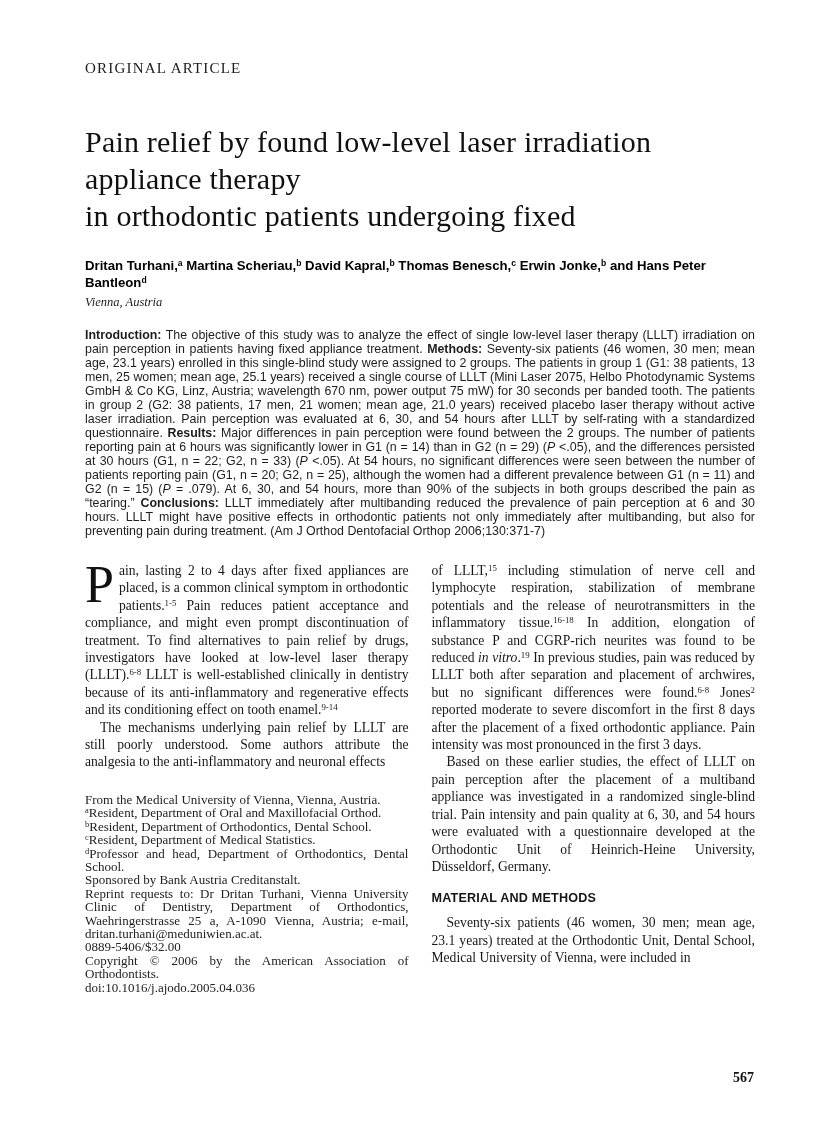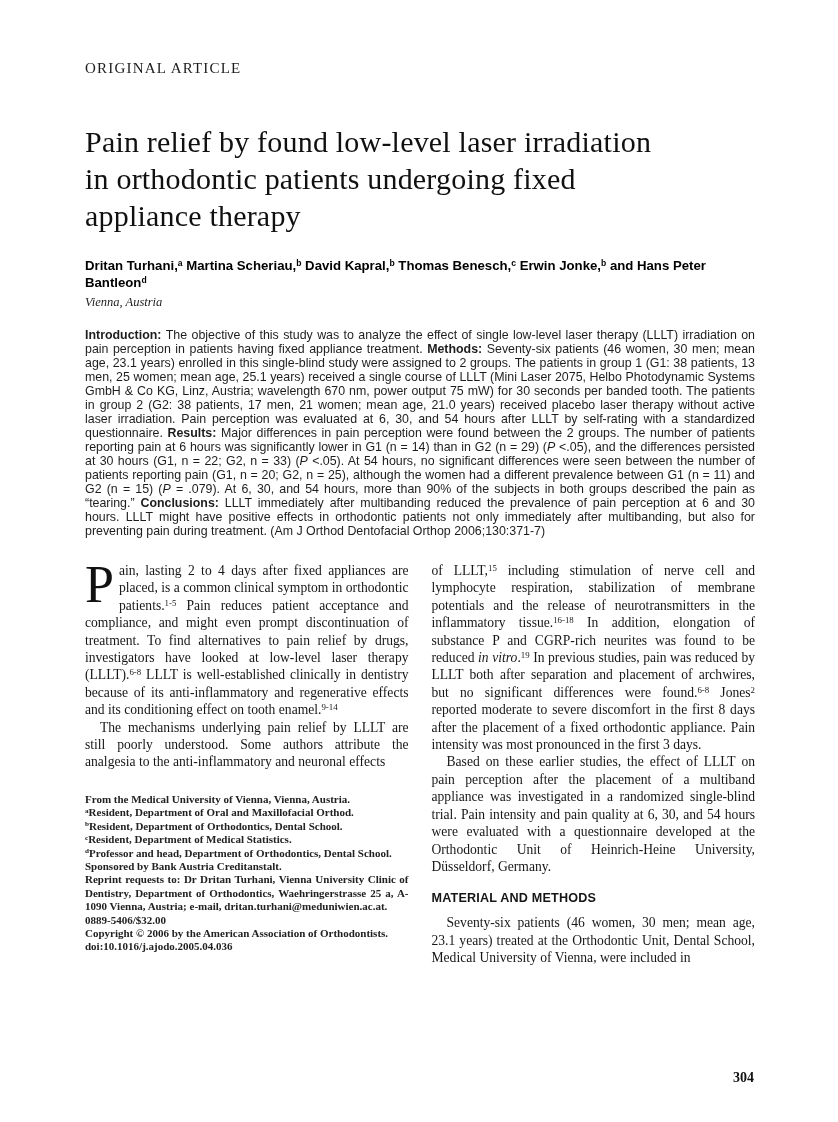--- a/index.html
+++ b/index.html
@@ -75,25 +75,24 @@
   .col p + p { margin-top: 0; }
   .dropcap {
     float: left;
     font-size: 52px;
     line-height: 42px;
     padding: 2px 5px 0 0;
     color: #111;
   }
   .footnotes {
     margin-top: 22px;
-    font-size: 11px;
+    font-size: 13px;
     line-height: 13.4px;
     text-align: justify;
     color: #222;
-    font-weight: bold;
   }
   .fn-line { margin: 0; }
   .section-heading {
     margin: 16px 0 9px 0;
     font-family: "Liberation Sans", sans-serif;
     font-weight: 700;
     font-size: 12.6px;
     letter-spacing: 0.2px;
     color: #151515;
   }
@@ -117,22 +116,22 @@
 </head>
 <body>
 
 <div class="page">
   <div class="content">
 
     <div class="eyebrow">ORIGINAL ARTICLE</div>
 
     <h1 class="title">
       <div>Pain relief by found low-level laser irradiation</div>
+      <div>appliance therapy</div>
       <div>in orthodontic patients undergoing fixed</div>
-      <div>appliance therapy</div>
     </h1>
 
     <div class="authors"><span>Dritan Turhani,</span><sup>a</sup><span> Martina Scheriau,</span><sup>b</sup><span> David Kapral,</span><sup>b</sup><span> Thomas Benesch,</span><sup>c</sup><span> Erwin Jonke,</span><sup>b</sup><span> and Hans Peter Bantleon</span><sup>d</sup></div>
     <div class="affiliation">Vienna, Austria</div>
 
     <div class="abstract"><span class="b">Introduction: </span><span>The objective of this study was to analyze the effect of single low-level laser therapy (LLLT) irradiation on pain perception in patients having fixed appliance treatment. </span><span class="b">Methods: </span><span>Seventy-six patients (46 women, 30 men; mean age, 23.1 years) enrolled in this single-blind study were assigned to 2 groups. The patients in group 1 (G1: 38 patients, 13 men, 25 women; mean age, 25.1 years) received a single course of LLLT (Mini Laser 2075, Helbo Photodynamic Systems GmbH &amp; Co KG, Linz, Austria; wavelength 670 nm, power output 75 mW) for 30 seconds per banded tooth. The patients in group 2 (G2: 38 patients, 17 men, 21 women; mean age, 21.0 years) received placebo laser therapy without active laser irradiation. Pain perception was evaluated at 6, 30, and 54 hours after LLLT by self-rating with a standardized questionnaire. </span><span class="b">Results: </span><span>Major differences in pain perception were found between the 2 groups. The number of patients reporting pain at 6 hours was significantly lower in G1 (n = 14) than in G2 (n = 29) (</span><span class="i">P</span><span> &lt;.05), and the differences persisted at 30 hours (G1, n = 22; G2, n = 33) (</span><span class="i">P</span><span> &lt;.05). At 54 hours, no significant differences were seen between the number of patients reporting pain (G1, n = 20; G2, n = 25), although the women had a different prevalence between G1 (n = 11) and G2 (n = 15) (</span><span class="i">P</span><span> = .079). At 6, 30, and 54 hours, more than 90% of the subjects in both groups described the pain as “tearing.” </span><span class="b">Conclusions: </span><span>LLLT immediately after multibanding reduced the prevalence of pain perception at 6 and 30 hours. LLLT might have positive effects in orthodontic patients not only immediately after multibanding, but also for preventing pain during treatment. (Am J Orthod Dentofacial Orthop 2006;130:371-7)</span></div>
 
     <div class="columns">
 
       <div class="col">
@@ -156,14 +155,14 @@
       <div class="col">
         <p><span>of LLLT,</span><sup>15</sup><span> including stimulation of nerve cell and lymphocyte respiration, stabilization of membrane potentials and the release of neurotransmitters in the inflammatory tissue.</span><sup>16-18</sup><span> In addition, elongation of substance P and CGRP-rich neurites was found to be reduced </span><span class="i">in vitro</span><span>.</span><sup>19</sup><span> In previous studies, pain was reduced by LLLT both after separation and placement of archwires, but no significant differences were found.</span><sup>6-8</sup><span> Jones</span><sup>2</sup><span> reported moderate to severe discomfort in the first 8 days after the placement of a fixed orthodontic appliance. Pain intensity was most pronounced in the first 3 days.</span></p>
         <p class="indent"><span>Based on these earlier studies, the effect of LLLT on pain perception after the placement of a multiband appliance was investigated in a randomized single-blind trial. Pain intensity and pain quality at 6, 30, and 54 hours were evaluated with a questionnaire developed at the Orthodontic Unit of Heinrich-Heine University, Düsseldorf, Germany.</span></p>
         <h2 class="section-heading">MATERIAL AND METHODS</h2>
         <p class="indent"><span>Seventy-six patients (46 women, 30 men; mean age, 23.1 years) treated at the Orthodontic Unit, Dental School, Medical University of Vienna, were included in</span></p>
       </div>
 
     </div>
   </div>
 
-  <div class="page-number">304</div>
+  <div class="page-number">567</div>
 </div>
 
 </body></html>

